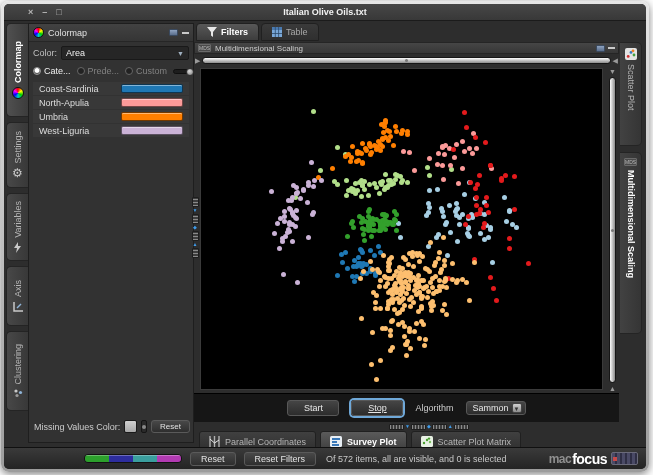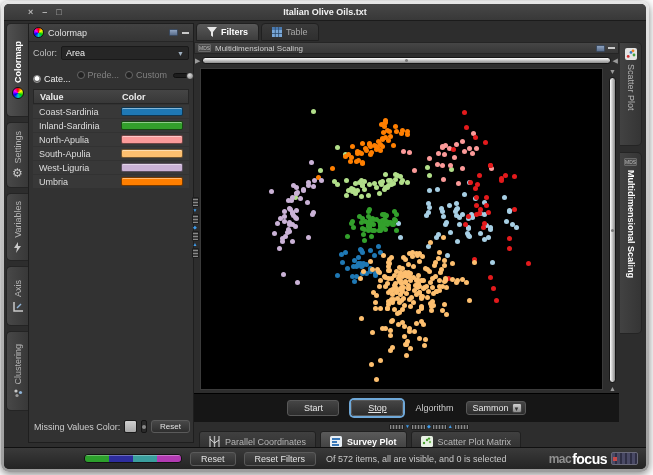--- a/index.html
+++ b/index.html
@@ -44,21 +44,21 @@
 
   .color-row { display:flex; align-items:center; gap:4px; padding:4px 4px 2px; }
   .color-row .lbl { color:#c0c0c0; font-size:9px; }
   .dropdown { flex:1; height:14px; background:#262626; border:1px solid #191919; border-radius:2px;
               display:flex; align-items:center; padding:0 4px; color:#efefef; font-size:9px; }
   .dropdown .caret { margin-left:auto; color:#9fb0c0; font-size:7px; }
 
   .radio-row { display:flex; align-items:center; gap:6px; padding:4px 4px 5px; }
   .radio { display:flex; align-items:center; gap:3px; font-size:9px; color:#808080; }
   .radio .dot { width:8px; height:8px; border-radius:50%; border:1px solid #666; background:#222; }
-  .radio.selected { color:#f0f0f0;margin-top:8px; }
+  .radio.selected { color:#f0f0f0; }
   .radio.selected .dot { background:radial-gradient(circle at 50% 40%, #fff 0 2px, #555 3px); border-color:#999; }
   .mini-slider { margin-left:auto; width:26px; height:5px; background:#1d1d1d; border:1px solid #0f0f0f;
                  border-radius:3px; position:relative; }
   .mini-slider .knob { position:absolute; left:12px; top:-2px; width:8px; height:8px; border-radius:50%;
                        background:radial-gradient(circle at 40% 35%, #ddd, #777); border:1px solid #333; }
 
   .value-table { margin:0 4px; }
   .thead { display:flex; align-items:center; height:15px; background:linear-gradient(#454545,#383838);
            border:1px solid #262626; font-size:9px; font-weight:bold; color:#ececec; }
   .thead .c1 { width:88px; padding-left:6px; }
@@ -239,48 +239,36 @@
           <span class="radio">
             <span class="dot"></span>
             <span>Custom</span>
           </span>
           <span class="mini-slider">
               <span class="knob"></span>
             </span>
         </div>
 
         <div class="value-table">
-          <div class="thead">
-            <span class="c1">Value</span>
-            <span class="c2">Color</span>
-          </div>
           <div>
               <div class="trow">
                 <span class="c1">Coast-Sardinia</span>
                 <span class="swatch" style="background: rgb(31, 120, 180);"></span>
               </div>
               <div class="trow">
-                <span class="c1">Inland-Sardinia</span>
-                <span class="swatch" style="background: rgb(51, 160, 44);"></span>
-              </div>
-              <div class="trow">
                 <span class="c1">North-Apulia</span>
                 <span class="swatch" style="background: rgb(251, 154, 153);"></span>
               </div>
               <div class="trow">
-                <span class="c1">South-Apulia</span>
-                <span class="swatch" style="background: rgb(253, 191, 111);"></span>
+                <span class="c1">Umbria</span>
+                <span class="swatch" style="background: rgb(255, 127, 0);"></span>
               </div>
               <div class="trow">
                 <span class="c1">West-Liguria</span>
                 <span class="swatch" style="background: rgb(202, 178, 214);"></span>
-              </div>
-              <div class="trow">
-                <span class="c1">Umbria</span>
-                <span class="swatch" style="background: rgb(255, 127, 0);"></span>
               </div>
             </div>
         </div>
 
         <div class="missing-row">
           <span>Missing Values Color:</span>
           <span class="mv-swatch" style="background: linear-gradient(rgb(207, 207, 207), rgb(168, 168, 168));"></span>
           <span class="mv-step">
               <span class="k"></span>
             </span>

